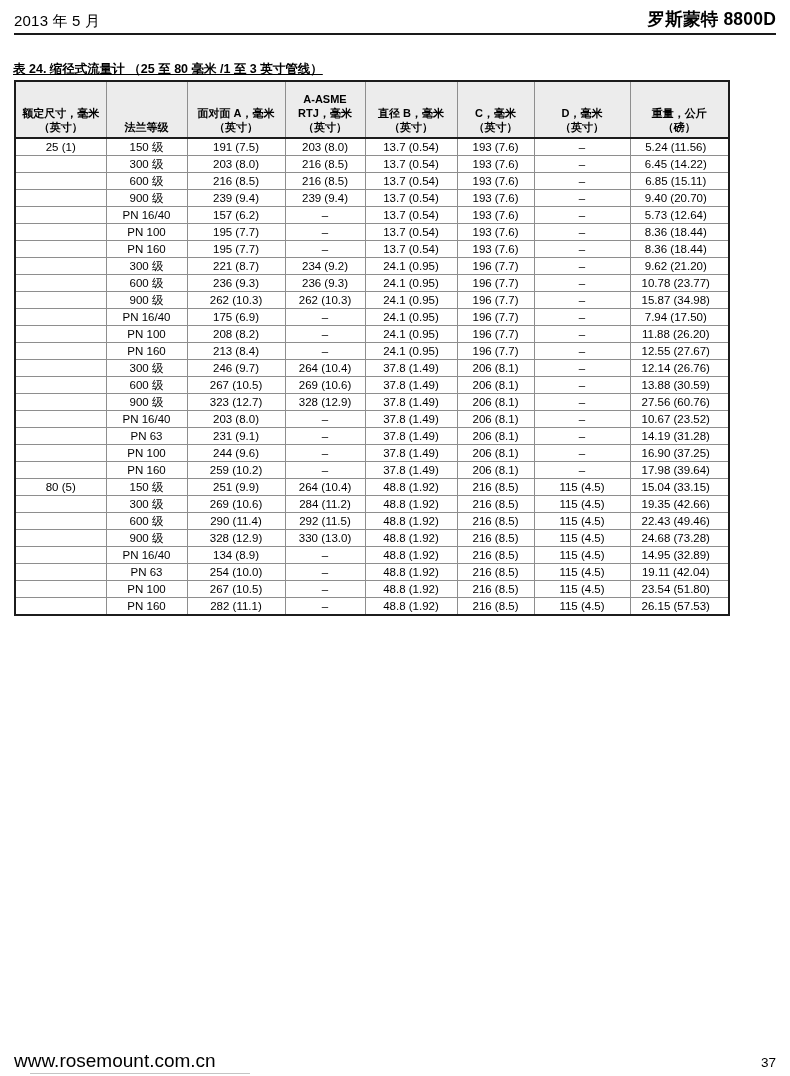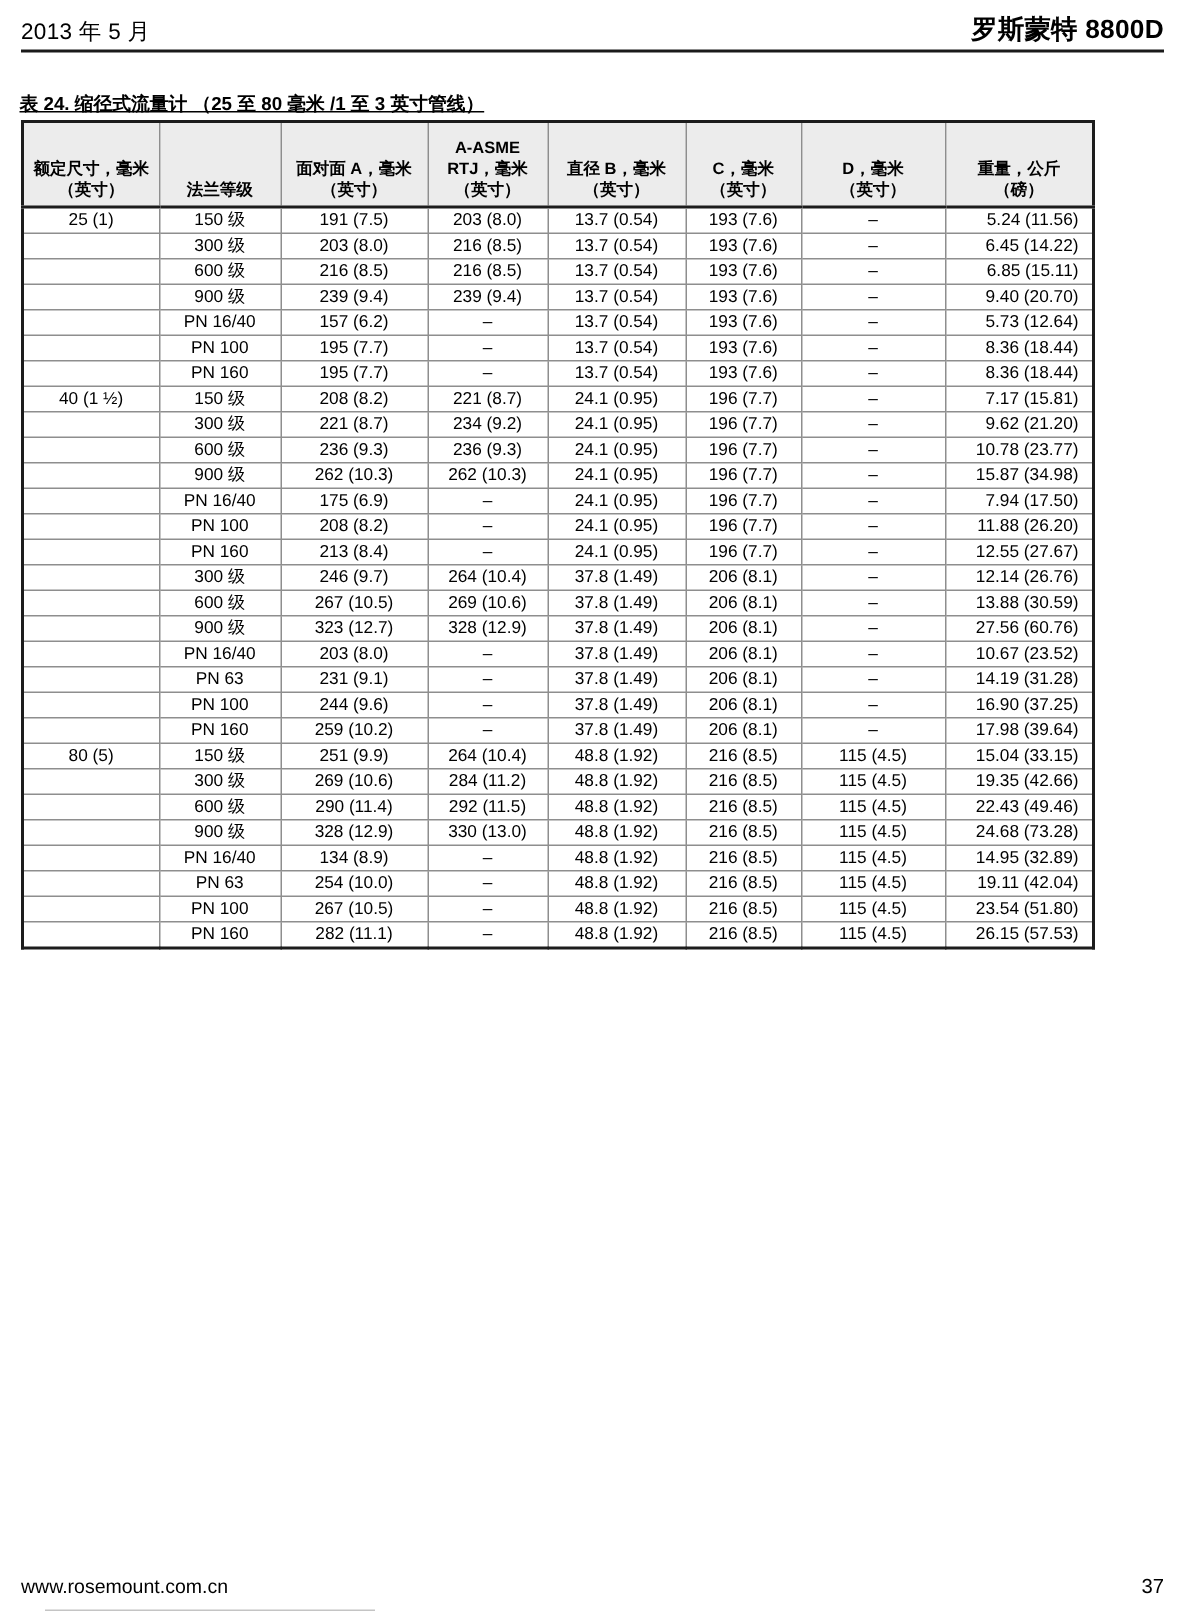--- a/index.html
+++ b/index.html
@@ -78,34 +78,33 @@
     margin-left: 48px;
   }
   table.data-table tbody td {
     font-size: 11.5px;
     height: 16px;
     line-height: 16px;
     text-align: center;
     padding: 0 2px;
   }
   table.data-table tbody td.col-weight {
-    text-align: right;
     padding-right: 9px;
   }
   .page-footer {
     position: absolute;
     top: 1050px;
     left: 14px;
     right: 14px;
     display: flex;
     justify-content: space-between;
     align-items: baseline;
   }
   .footer-url {
-    font-size: 13px;
+    font-size: 19px;
   }
   .footer-page-number {
     font-size: 13.5px;
     text-align: center;
   }
   .bottom-partial-rule {
     position: absolute;
     top: 1073px;
     left: 30px;
     width: 220px;
@@ -213,30 +212,20 @@
         <td class="col-size"></td>
         <td class="col-flange-class">PN 160</td>
         <td class="col-face-to-face-a">195 (7.7)</td>
         <td class="col-asme-rtj">–</td>
         <td class="col-diameter-b">13.7 (0.54)</td>
         <td class="col-c">193 (7.6)</td>
         <td class="col-d">–</td>
         <td class="col-weight">8.36 (18.44)</td>
       </tr>
       <tr>
-        <td class="col-size">40 (1 ½)</td>
-        <td class="col-flange-class">150 级</td>
-        <td class="col-face-to-face-a">208 (8.2)</td>
-        <td class="col-asme-rtj">221 (8.7)</td>
-        <td class="col-diameter-b">24.1 (0.95)</td>
-        <td class="col-c">196 (7.7)</td>
-        <td class="col-d">–</td>
-        <td class="col-weight">7.17 (15.81)</td>
-      </tr>
-      <tr>
         <td class="col-size"></td>
         <td class="col-flange-class">300 级</td>
         <td class="col-face-to-face-a">221 (8.7)</td>
         <td class="col-asme-rtj">234 (9.2)</td>
         <td class="col-diameter-b">24.1 (0.95)</td>
         <td class="col-c">196 (7.7)</td>
         <td class="col-d">–</td>
         <td class="col-weight">9.62 (21.20)</td>
       </tr>
       <tr>

